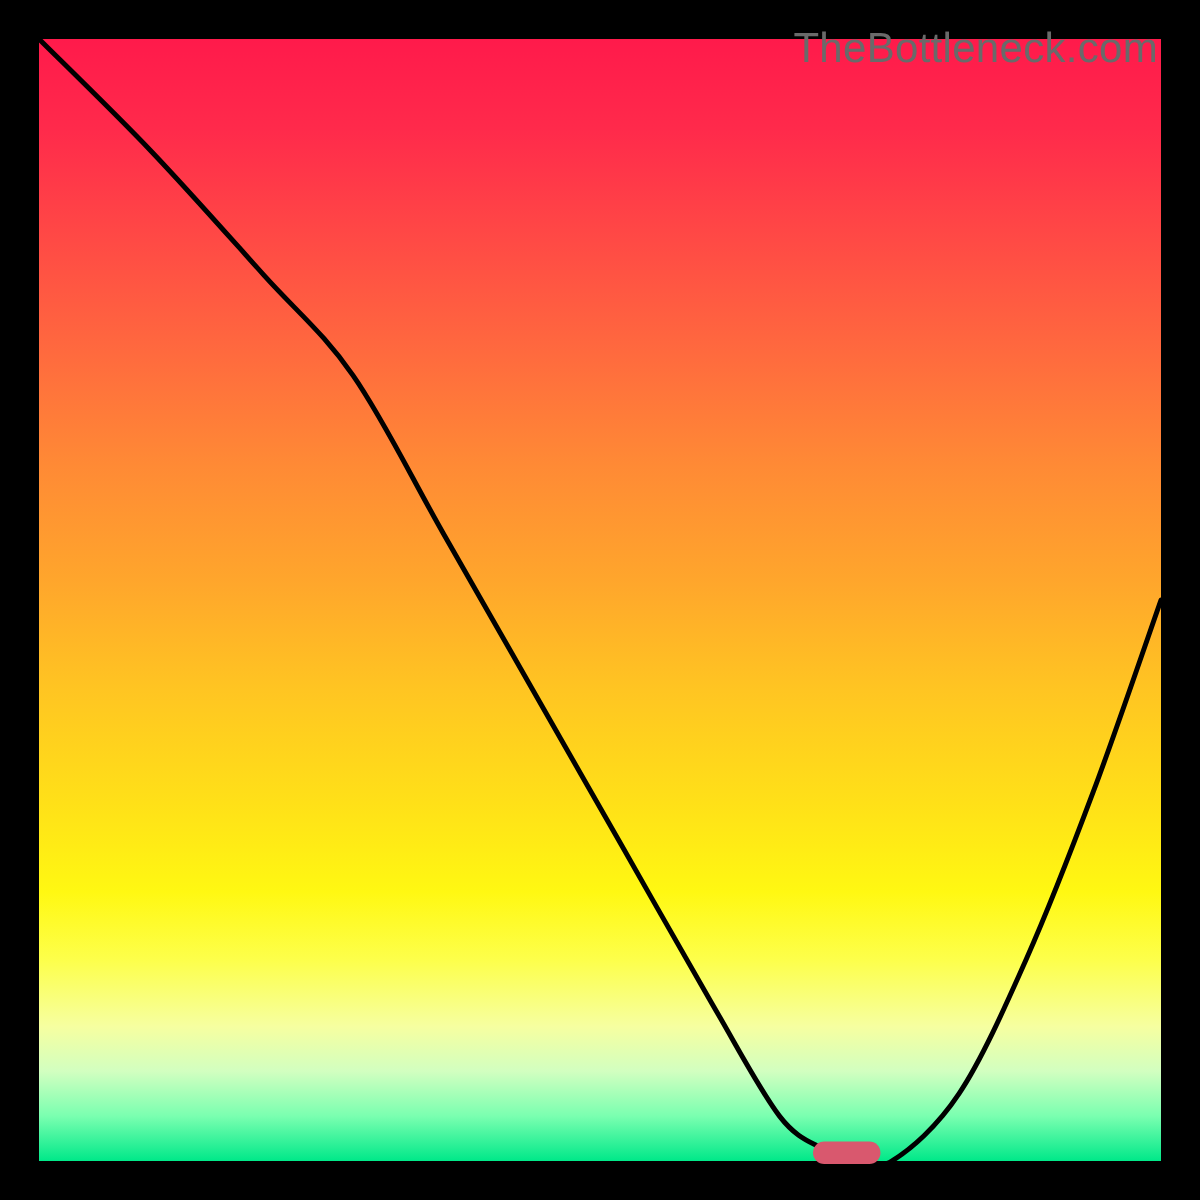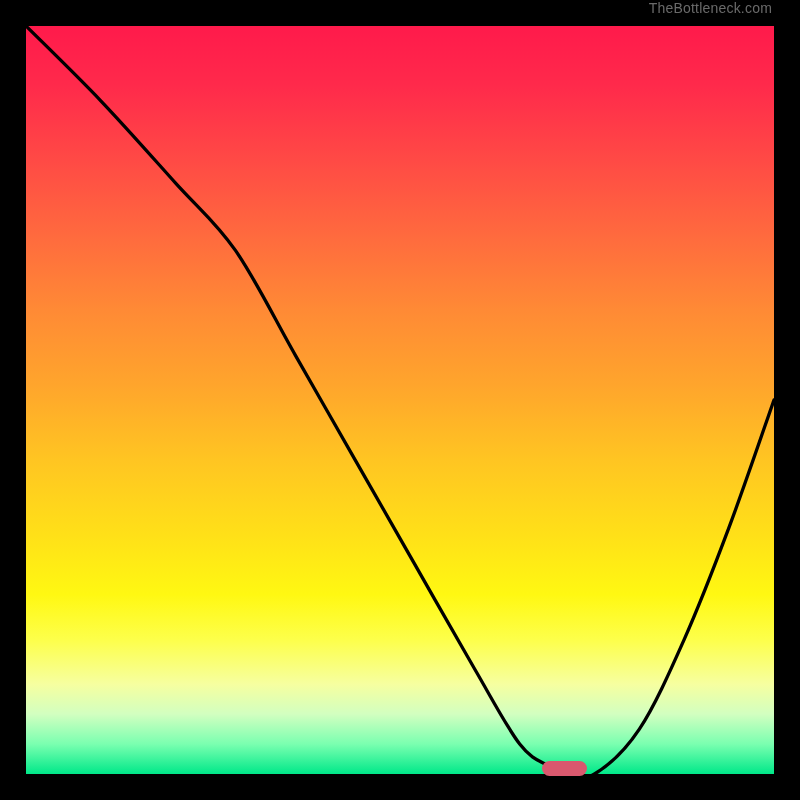--- a/index.html
+++ b/index.html
@@ -34,24 +34,24 @@
       #fff812 76%,
       #fdff4a 82%,
       #f6ffa0 88%,
       #d2ffc0 92%,
       #7affb0 96%,
       #00e889 100%
     );
   }
   .watermark {
     position: absolute;
-    top: 0;
+    top: 16px;
     right: 28px;
     color: #6a6a6a;
-    font-size: 14px;
+    font-size: 28px;
     font-weight: 500;
     letter-spacing: 0.2px;
   }
   .curve-svg {
     position: absolute;
     left: 26px;
     top: 26px;
     width: 748px;
     height: 748px;
   }

